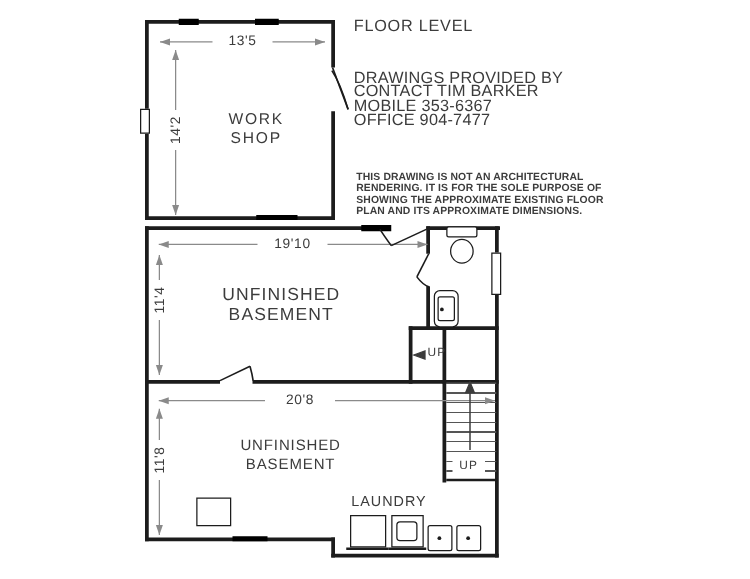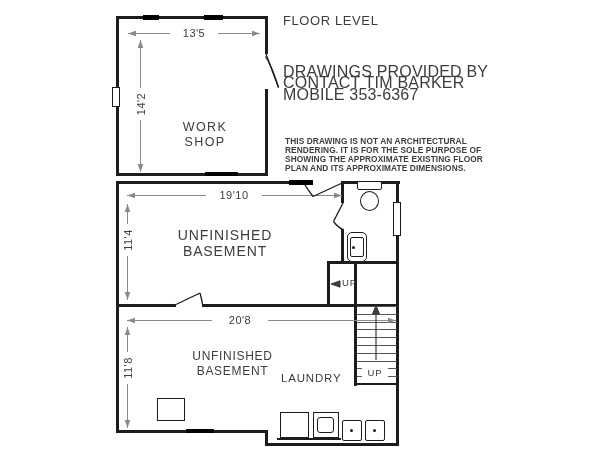--- a/index.html
+++ b/index.html
@@ -34,40 +34,41 @@
     font-size:9.5px;line-height:12px;text-align:center;letter-spacing:1px;color:var(--text);
   }
   #uplabel-mid{
     position:absolute;left:342px;top:277px;font-size:9.5px;letter-spacing:1px;color:var(--text);
   }
   #overlay{position:absolute;left:0;top:0;pointer-events:none;}
   #overlay path.door{stroke:var(--wall);stroke-width:1.3;fill:none;}
   #overlay path.dimarr{fill:var(--dimension-line);stroke:none;}
   #overlay path.stair{stroke:var(--text);fill:var(--text);}
   #title{position:absolute;left:283px;top:13px;font-size:13px;line-height:15px;letter-spacing:0.6px;color:var(--text);}
-  #provider{position:absolute;left:283px;top:56px;font-size:16px;line-height:11.3px;letter-spacing:0.2px;color:var(--text);margin-top:10px;}
+  #provider{position:absolute;left:283px;top:56px;font-size:13px;line-height:11.3px;letter-spacing:0.2px;color:var(--text);}
   #disclaimer{position:absolute;left:285px;top:137px;font-size:8.3px;line-height:9px;letter-spacing:0.1px;color:var(--text);font-weight:bold;}
-  #lbl-workshop{left:170px;top:88px;width:70px;font-size:12.5px;line-height:15px;letter-spacing:1.4px;margin-top:32px;}
+  #lbl-workshop{left:170px;top:88px;width:70px;font-size:12.5px;line-height:15px;letter-spacing:1.4px;}
   #lbl-midbasement{left:160px;top:227px;width:130px;font-size:14px;line-height:16px;letter-spacing:0.9px;}
   #lbl-lowerbasement{left:180px;top:349px;width:105px;font-size:12px;line-height:14.5px;letter-spacing:0.7px;}
-  #lbl-laundry{left:281px;top:372px;font-size:11.5px;letter-spacing:0.8px;}
+  #lbl-laundry{left:281px;top:396px;font-size:11.5px;letter-spacing:0.8px;}
 </style>
 </head>
 <body>
 
 <div id="plan">
 
   <div id="title">
     <div>FLOOR LEVEL</div>
   </div>
 
   <div id="provider">
     <div>DRAWINGS PROVIDED BY</div>
     <div>CONTACT TIM BARKER</div>
     <div>MOBILE 353-6367</div>
+    <div>OFFICE 904-7477</div>
   </div>
 
   <div id="disclaimer">
     <div>THIS DRAWING IS NOT AN ARCHITECTURAL</div>
     <div>RENDERING. IT IS FOR THE SOLE PURPOSE OF</div>
     <div>SHOWING THE APPROXIMATE EXISTING FLOOR</div>
     <div>PLAN AND ITS APPROXIMATE  DIMENSIONS.</div>
   </div>
 
   <div class="w" style="left:116px;top:16px;width:152px;height:3px"></div>

